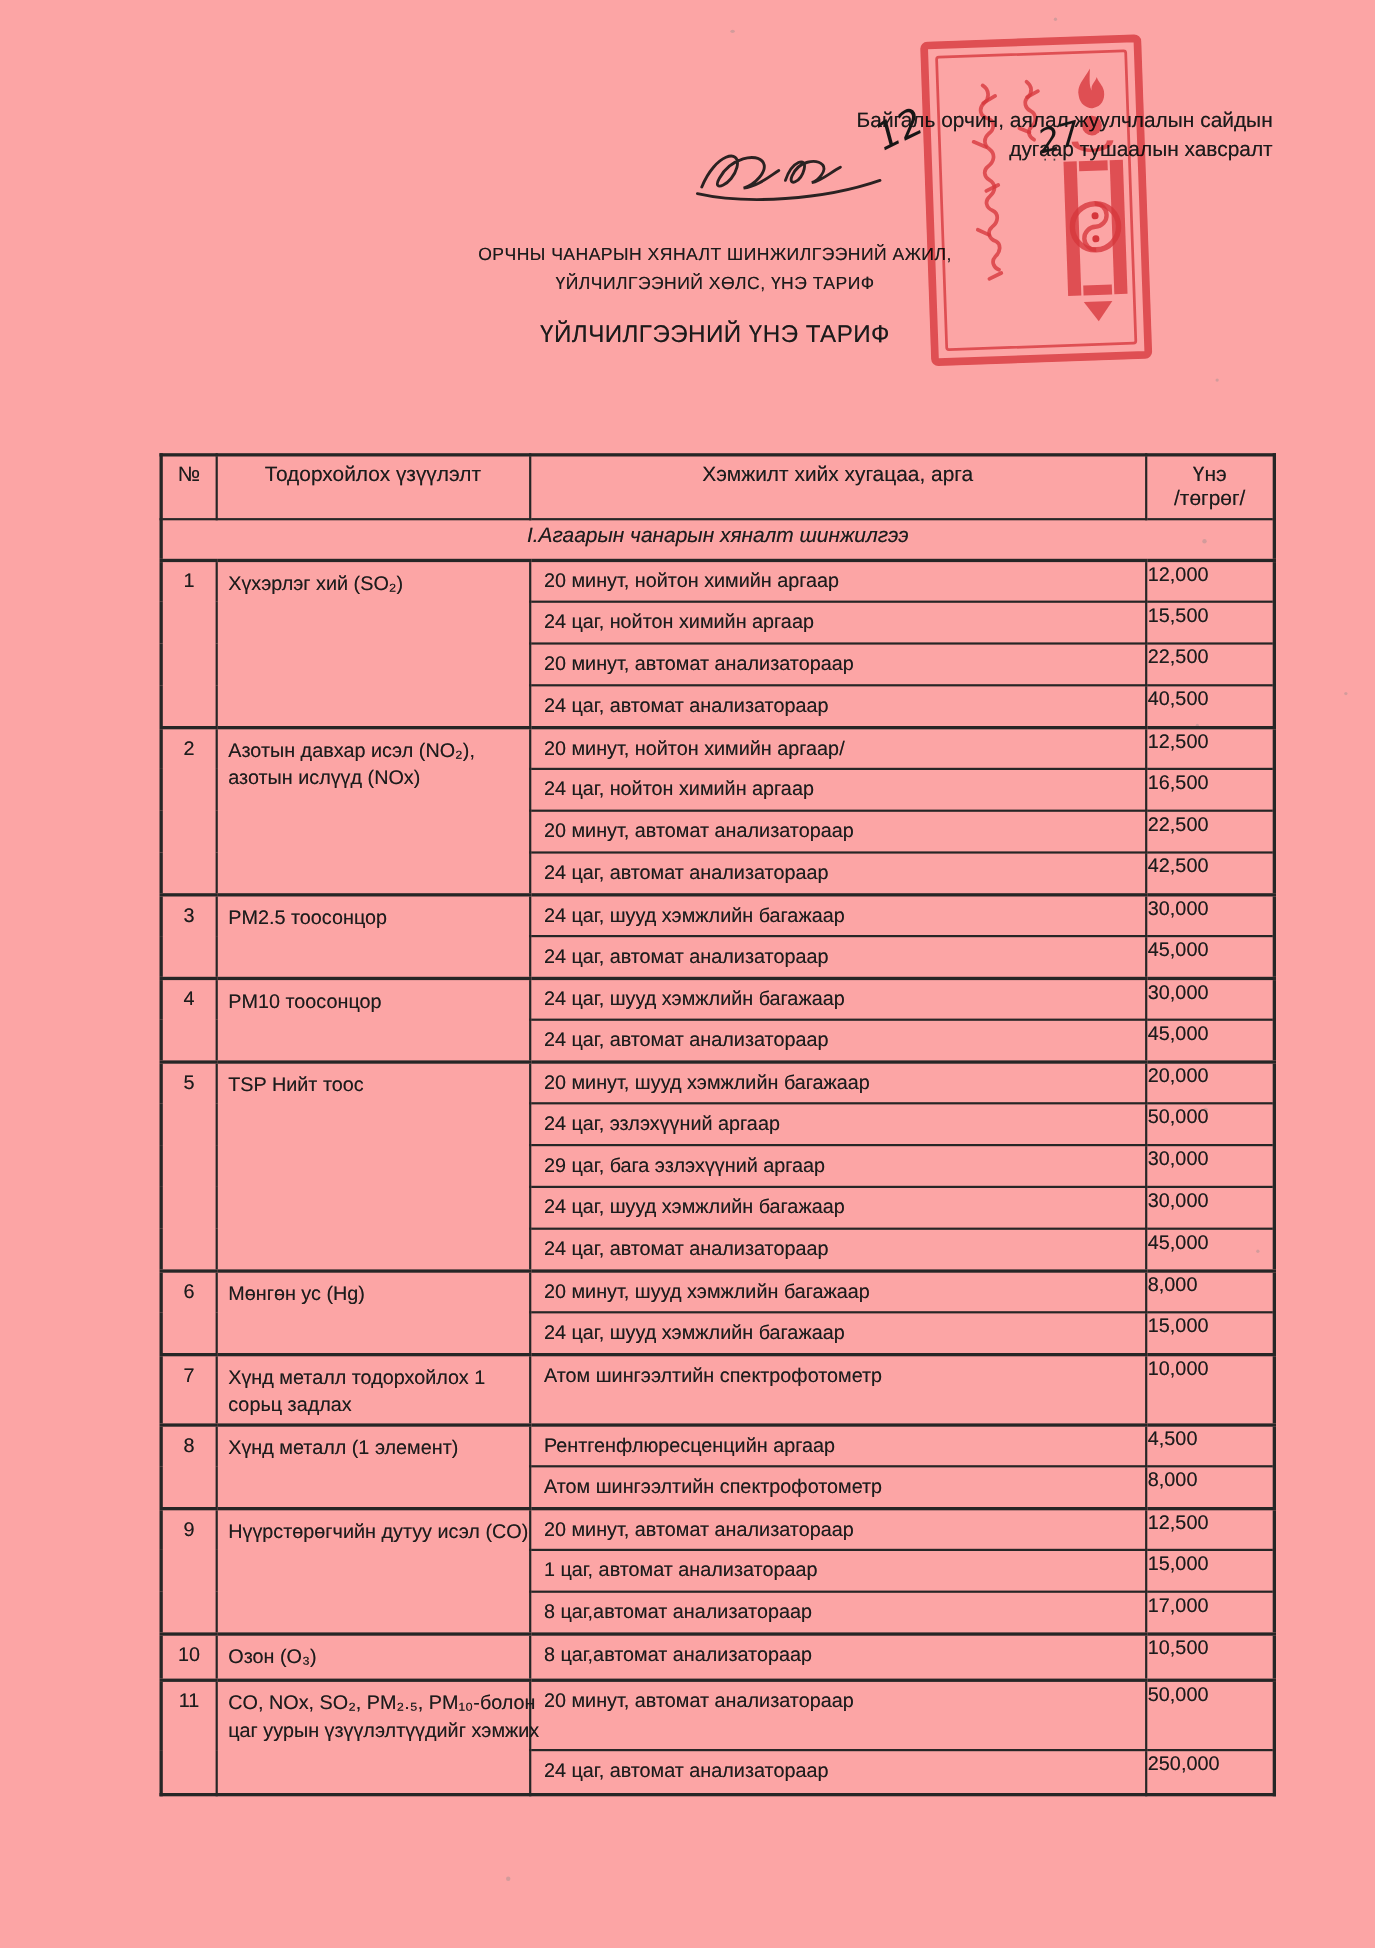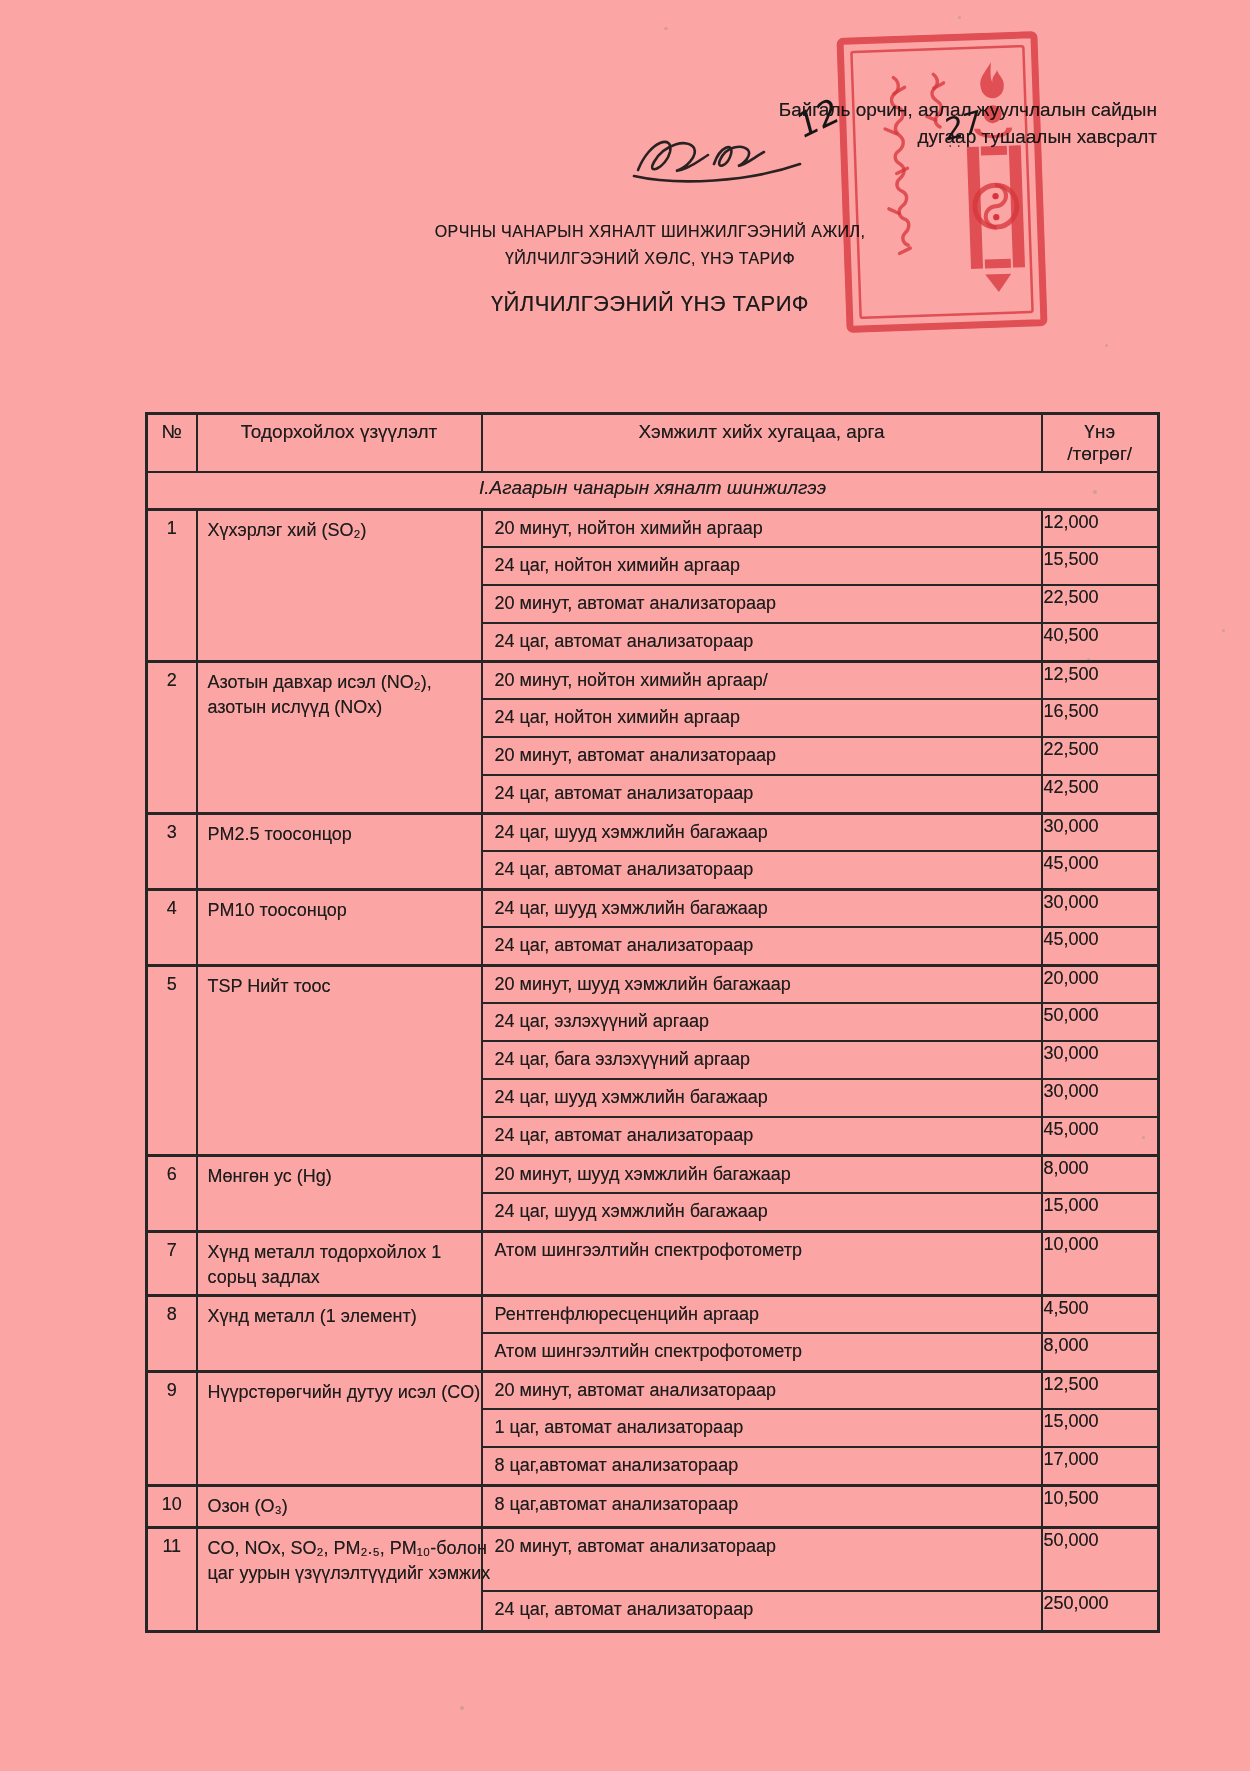--- a/index.html
+++ b/index.html
@@ -230,21 +230,21 @@
               <div>TSP Нийт тоос</div>
             </td>
             <td class="method-cell">20 минут, шууд хэмжлийн багажаар</td>
             <td class="price-cell">20,000</td>
           </tr>
           <tr>
             <td class="method-cell">24 цаг, эзлэхүүний аргаар</td>
             <td class="price-cell">50,000</td>
           </tr>
           <tr>
-            <td class="method-cell">24 цаг, бага эзлэхүүний аргаар</td>
+            <td class="method-cell">29 цаг, бага эзлэхүүний аргаар</td>
             <td class="price-cell">30,000</td>
           </tr>
           <tr>
             <td class="method-cell">24 цаг, шууд хэмжлийн багажаар</td>
             <td class="price-cell">30,000</td>
           </tr>
           <tr>
             <td class="method-cell">24 цаг, автомат анализатораар</td>
             <td class="price-cell">45,000</td>
           </tr>

